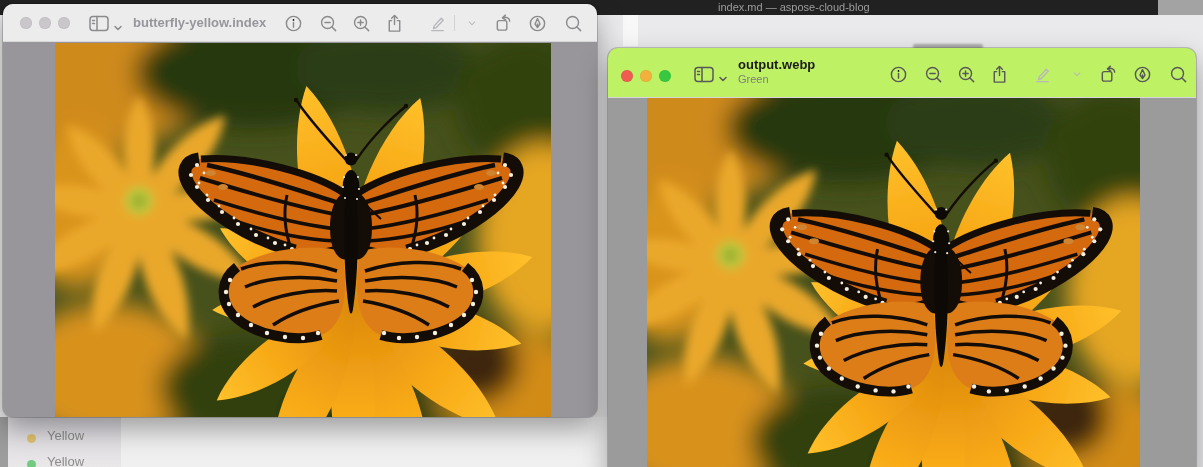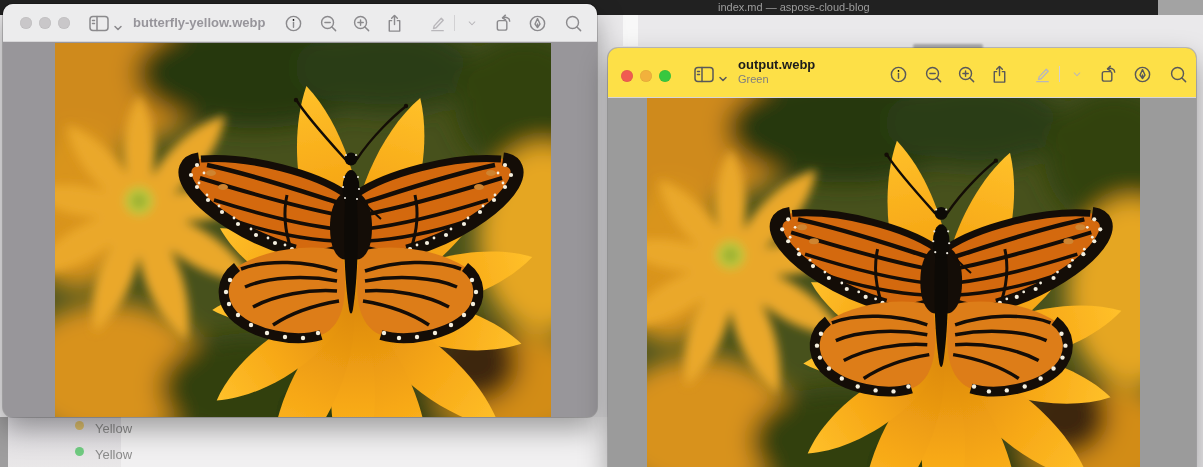--- a/index.html
+++ b/index.html
@@ -11,32 +11,32 @@
   .bg-title{position:absolute;left:718px;top:1px;font-size:11px;color:#9c9c9c;white-space:nowrap;}
   .bg-body{position:absolute;left:0;top:15px;width:1203px;height:452px;background:#eae9eb;}
   .bg-white-block{position:absolute;left:623px;top:15px;width:15px;height:31px;background:#f8f8f8;}
   .bg-smudge{position:absolute;left:913px;top:44px;width:70px;height:5px;background:#5f5f5f;
              opacity:.45;filter:blur(1.2px);border-radius:2px;}
   
   .bottom-main{position:absolute;left:121px;top:417px;width:487px;height:50px;background:#f1f0f1;}
   .tags-sidebar{position:absolute;left:8px;top:417px;width:113px;height:50px;
                 background:linear-gradient(#dddbe0,#e9e7e8);}
   .desk-strip{position:absolute;left:0;top:417px;width:8px;height:50px;background:#9e9d9e;}
-  .tag-row{position:absolute;left:0;width:101px;height:22px;display:flex;align-items:flex-start;margin-left:48px;}
+  .tag-row{position:absolute;left:0;width:101px;height:22px;display:flex;align-items:flex-end;}
   .tag-row .dot{width:9px;height:9px;border-radius:50%;margin-left:19px;flex:0 0 auto;}
   .tag-row .lbl{margin-left:11px;font-size:13px;color:#8c8c8c;}
   
   .pv{position:absolute;border-radius:10px;
       box-shadow:0 0 0 1px rgba(0,0,0,.18),0 12px 28px rgba(0,0,0,.35);}
   .pv .tb{position:absolute;left:0;top:0;right:0;background:#ececed;
           border-radius:10px 10px 0 0;border-bottom:1px solid #d7d6d8;box-sizing:border-box;}
   .win-left{left:3px;top:4px;width:594px;height:413px;background:#98979a;}
   .win-left .tb{height:38px;}
   .win-right{left:608px;top:48px;width:588px;height:430px;background:#9b9b9b;background-clip:padding-box;}
-  .win-right .tb{height:50px;background:#fde047;}
+  .win-right .tb{height:50px;background:#bef264;}
   .content{position:absolute;left:0;right:0;bottom:0;overflow:hidden;border-radius:0 0 10px 10px;}
   .win-left .content{top:38px;background:#98969a;}
   .win-right .content{top:50px;background:#9b9b9b;border-radius:0;}
   .photo{position:absolute;}
   .win-left .photo{left:52px;top:1px;width:496px;height:375px;}
   .win-right .photo{left:39px;top:0;width:493px;height:373px;}
   
   .light{position:absolute;width:12px;height:12px;border-radius:50%;box-shadow:inset 0 0 1px rgba(0,0,0,.2);}
   .win-left .light{top:13px;background:#c9c7c9;}
   .win-left .l1{left:17px}.win-left .l2{left:36px}.win-left .l3{left:55px}
@@ -248,21 +248,21 @@
             <line x1="8" y1="1.5" x2="8" y2="15.5"></line>
             <line x1="3.5" y1="5.5" x2="5.5" y2="5.5"></line>
             <line x1="3.5" y1="8.5" x2="5.5" y2="8.5"></line>
           </svg>
       </span>
       <span class="sbchev">
         <svg class="gl" viewBox="0 0 10 10" width="10" height="10">
             <path d="M2 3.5 L5 6.5 L8 3.5"></path>
           </svg>
       </span>
-      <span class="wtitle">butterfly-yellow.webp</span>
+      <span class="wtitle">butterfly-yellow.index</span>
 
       <span class="ticon i1">
         <svg class="gl" viewBox="0 0 20 20" width="19" height="19">
             <circle cx="10" cy="10" r="7.5"></circle>
             <line x1="10" y1="9" x2="10" y2="14"></line>
             <circle cx="10" cy="6.2" r="0.9" fill="currentColor" stroke="none"></circle>
           </svg>
       </span>
       <span class="ticon i2">
         <svg class="gl" viewBox="0 0 20 20" width="19" height="19">

